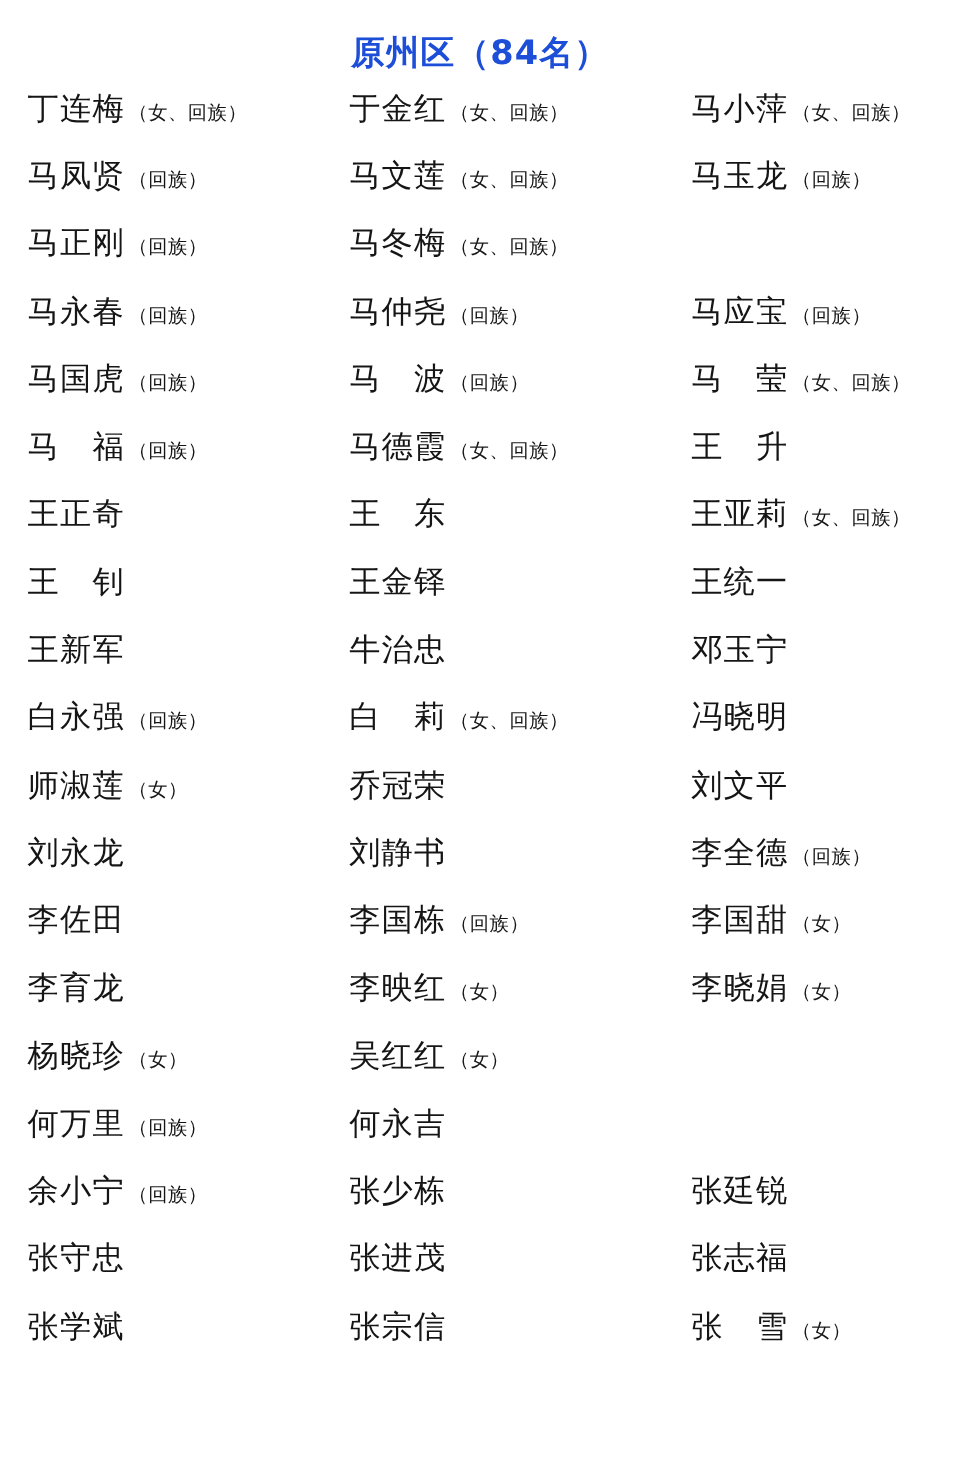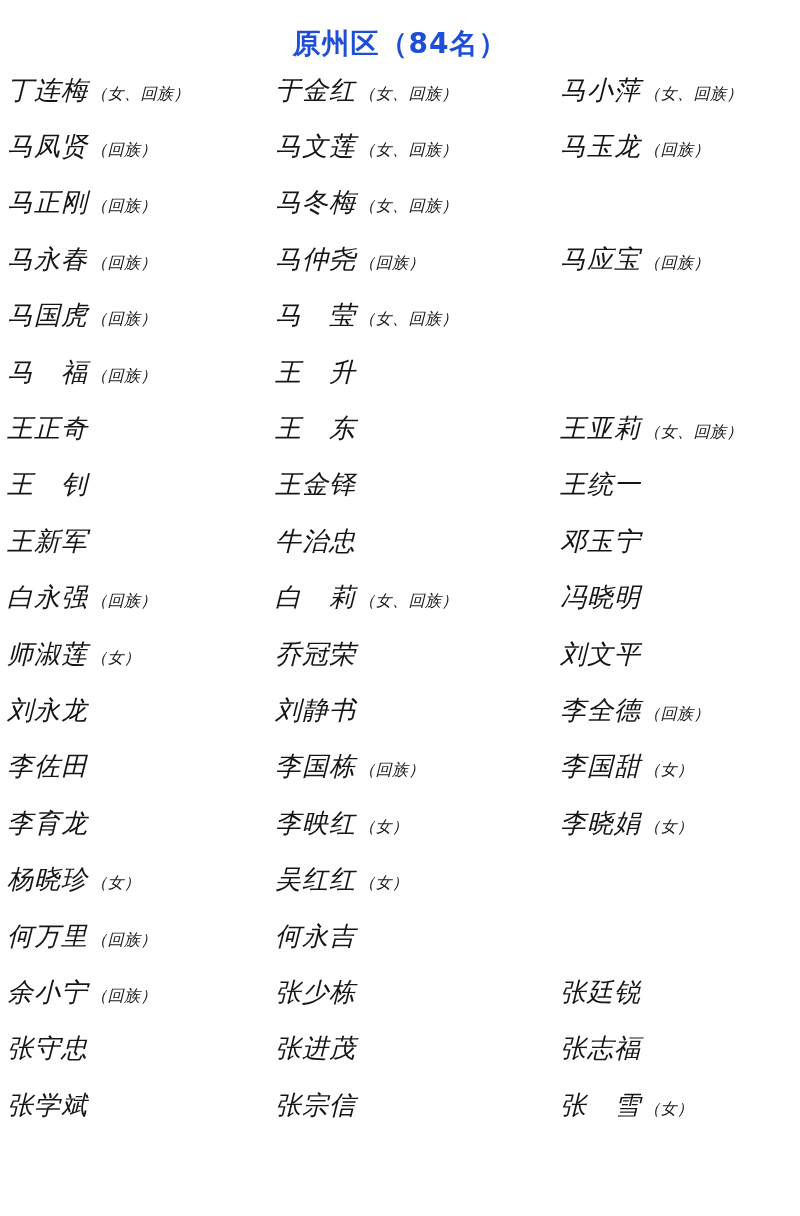--- a/index.html
+++ b/index.html
@@ -27,23 +27,22 @@
   .roster {
     position: absolute;
     top: 62px;
     left: 0;
     width: 100%;
   }
   .row {
     height: 56.4px;
     display: grid;
     grid-template-columns: 268px 285px auto;
-    padding-left: 7px;
+    padding-left: 23px;
     align-items: center;
-    font-style: italic;
   }
   .entry { white-space: nowrap; }
   .name {
     font-size: 26px;
     letter-spacing: 1px;
   }
   .note {
     font-size: 16px;
     letter-spacing: 0.5px;
     margin-left: 3px;
@@ -70,24 +69,26 @@
       <div class="entry"><span class="name">马正刚</span><span class="note">（回族）</span></div>
       <div class="entry"><span class="name">马冬梅</span><span class="note">（女、回族）</span></div>
     </div>
     <div class="row">
       <div class="entry"><span class="name">马永春</span><span class="note">（回族）</span></div>
       <div class="entry"><span class="name">马仲尧</span><span class="note">（回族）</span></div>
       <div class="entry"><span class="name">马应宝</span><span class="note">（回族）</span></div>
     </div>
     <div class="row">
       <div class="entry"><span class="name">马国虎</span><span class="note">（回族）</span></div>
+      <div class="entry"><span class="name">马　波</span><span class="note">（回族）</span></div>
       <div class="entry"><span class="name">马　莹</span><span class="note">（女、回族）</span></div>
     </div>
     <div class="row">
       <div class="entry"><span class="name">马　福</span><span class="note">（回族）</span></div>
+      <div class="entry"><span class="name">马德霞</span><span class="note">（女、回族）</span></div>
       <div class="entry"><span class="name">王　升</span><span class="note"></span></div>
     </div>
     <div class="row">
       <div class="entry"><span class="name">王正奇</span><span class="note"></span></div>
       <div class="entry"><span class="name">王　东</span><span class="note"></span></div>
       <div class="entry"><span class="name">王亚莉</span><span class="note">（女、回族）</span></div>
     </div>
     <div class="row">
       <div class="entry"><span class="name">王　钊</span><span class="note"></span></div>
       <div class="entry"><span class="name">王金铎</span><span class="note"></span></div>

